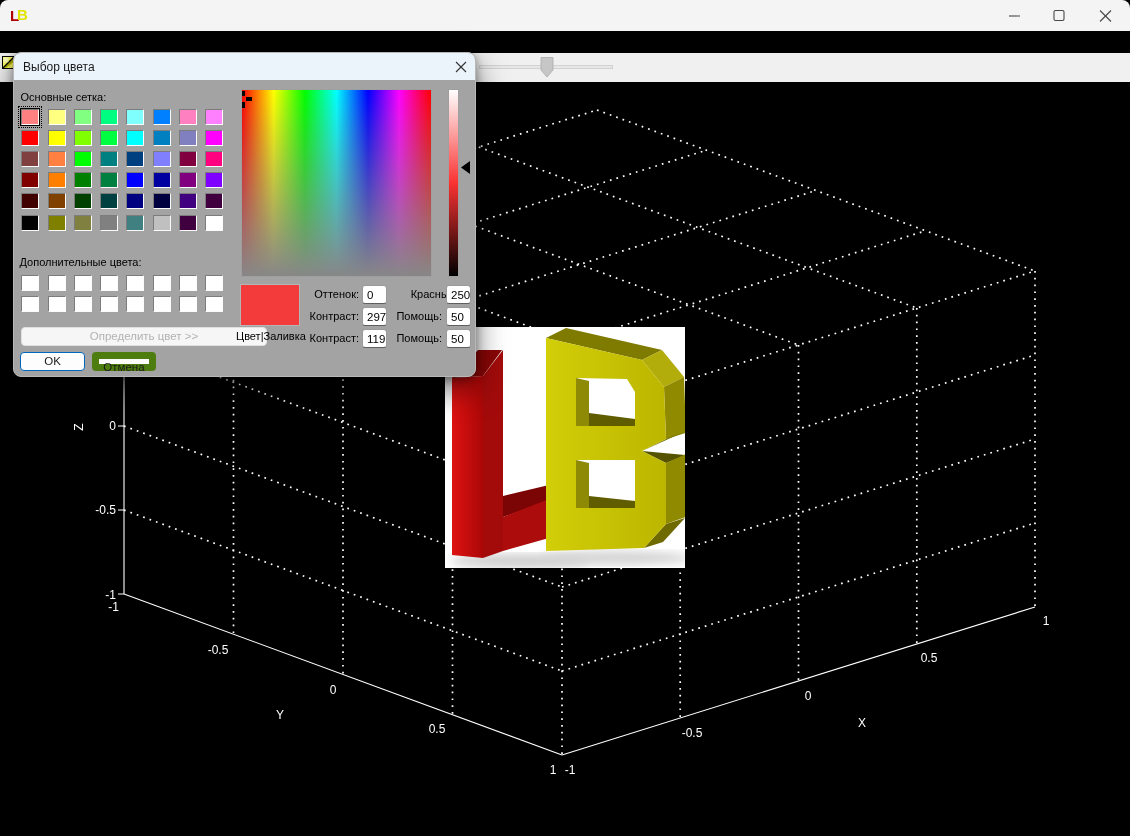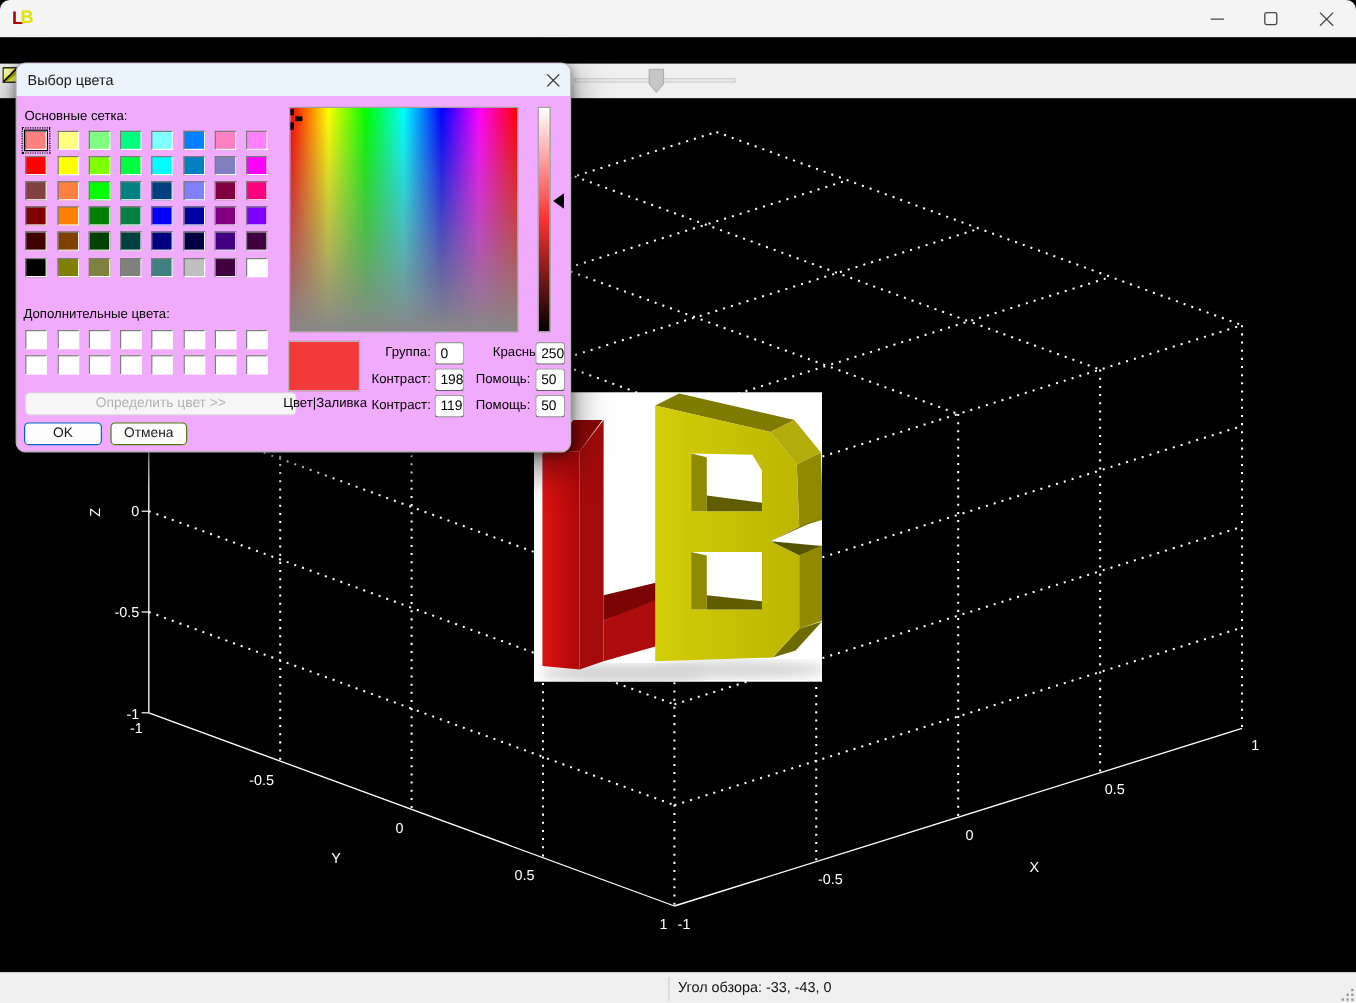--- a/index.html
+++ b/index.html
@@ -5,27 +5,27 @@
 html,body{width:1130px;height:836px;background:#000;font-family:"Liberation Sans",sans-serif;overflow:hidden}
 .abs{position:absolute}
 #win{position:absolute;left:0;top:0;width:1130px;height:836px;background:#000;border-radius:8px 8px 0 0;overflow:hidden}
 #titlebar{position:absolute;left:0;top:0;width:1130px;height:31px;background:#f4f4f4}
 #menubar{position:absolute;left:0;top:31px;width:1130px;height:22px;background:#f6f6f6;border-bottom:1px solid #e2e2e2}
 .mi{position:absolute;top:2px;font-size:12px;letter-spacing:-0.2px;color:#2b2b2b;white-space:nowrap}
 #toolbar{position:absolute;left:0;top:53px;width:1130px;height:29px;background:#f0f0f0}
 #plot{position:absolute;left:0;top:82px;width:1130px;height:728px;background:#000}
 #statusbar{position:absolute;left:0;top:810px;width:1130px;height:26px;background:#f0f0f0;border-top:1px solid #d4d4d4}
 #lbimg{position:absolute;left:445px;top:245px;width:240px;height:241px;background:#fff}
-#dialog{position:absolute;left:13px;top:52px;width:463px;height:325px;background:#f0abfc;border:1px solid #b8b8b8;border-radius:8px;box-shadow:0 12px 30px rgba(0,0,0,.55), 0 2px 8px rgba(0,0,0,.35)}
+#dialog{position:absolute;left:13px;top:52px;width:463px;height:325px;background:#a3a3a3;border:1px solid #b8b8b8;border-radius:8px;box-shadow:0 12px 30px rgba(0,0,0,.55), 0 2px 8px rgba(0,0,0,.35)}
 .sw{position:absolute;width:18px;height:16px;border-style:solid;border-width:1px;border-color:#7c7c7c #fbfbfb #fbfbfb #7c7c7c}
 .csw{position:absolute;width:18px;height:16px;border-style:solid;border-width:1px;border-color:#7c7c7c #fbfbfb #fbfbfb #7c7c7c;background:#fff}
 .lbl{position:absolute;font-size:11px;color:#000;white-space:nowrap}
 .rlbl{position:absolute;font-size:11px;color:#000;white-space:nowrap;text-align:right}
 .ebox{position:absolute;width:25px;height:19px;background:#fff;border:1px solid #9a9a9a;border-bottom:1px solid #5f5f5f;border-radius:3px;font-size:11.5px;color:#000;padding:2.5px 0 0 4px}
-.btn{position:absolute;background:#fdfdfd;border:1px solid #4d7c0f;border-radius:4px;font-size:11.5px;color:#1a1a1a;text-align:center}
+.btn{position:absolute;background:#fdfdfd;border:7px solid #4d7c0f;border-radius:4px;font-size:11.5px;color:#1a1a1a;text-align:center}
 </style></head>
 <body>
 <div id="win">
   <div id="titlebar">
     <div class="abs" style="left:10px;top:7px;width:17px;height:17px;font-weight:bold;font-size:15px;line-height:17px;">
       <span style="position:absolute;left:0;top:0;color:#b00000;">L</span>
         <span style="position:absolute;left:7px;top:-1px;color:#e3e300;">B</span>
     </div>
     <svg class="abs" style="left:1005px;top:5px" width="120" height="22" viewBox="0 0 120 22">
       <line x1="4" y1="11" x2="15" y2="11" stroke="#474747" stroke-width="1.1"></line>
@@ -153,34 +153,20 @@
         <polygon points="131,51 182,52 190,65 190,99 131,99" fill="#fff"></polygon>
         <polygon points="131,51 144,54 144,99 131,99" fill="#8e8a05"></polygon>
         <polygon points="144,86 190,92 190,99 144,99" fill="#5f5d00"></polygon>
         <polygon points="131,133 190,133 190,181 131,181" fill="#fff"></polygon>
         <polygon points="131,133 144,136 144,181 131,181" fill="#8e8a05"></polygon>
         <polygon points="144,169 190,174 190,181 144,181" fill="#5f5d00"></polygon>
       </svg>
     </div>
   </div>
 
-  <div id="statusbar">
-    <div class="abs" style="left:557px;top:3px;width:1px;height:20px;background:#d0d0d0"></div>
-    <div class="abs" style="left:565px;top:5px;font-size:12px;color:#111">Угол обзора: -33, -43, 0</div>
-    <svg class="abs" style="left:1117px;top:12px" width="12" height="12">
-        <g fill="#9a9a9a">
-      <rect x="9" y="1" width="2" height="2"></rect>
-          <rect x="5" y="5" width="2" height="2"></rect>
-          <rect x="9" y="5" width="2" height="2"></rect>
-          <rect x="1" y="9" width="2" height="2"></rect>
-          <rect x="5" y="9" width="2" height="2"></rect>
-          <rect x="9" y="9" width="2" height="2"></rect>
-    </g>
-      </svg>
-  </div>
 </div>
 
 <div id="dialog">
   <div class="abs" style="left:0;top:0;width:461px;height:27px;background:#ebf3fb;border-radius:7px 7px 0 0"></div>
   <div class="abs" style="left:9px;top:7px;font-size:12px;color:#1a1a1a">Выбор цвета</div>
   <svg class="abs" style="left:440px;top:7px" width="14" height="14" viewBox="0 0 14 14">
     <line x1="2" y1="2" x2="12" y2="12" stroke="#333" stroke-width="1.1"></line>
     <line x1="12" y1="2" x2="2" y2="12" stroke="#333" stroke-width="1.1"></line>
   </svg>
 
@@ -248,42 +234,42 @@
       <div class="csw" style="left:7.3px;top:243.3px"></div>
       <div class="csw" style="left:33.55px;top:243.3px"></div>
       <div class="csw" style="left:59.8px;top:243.3px"></div>
       <div class="csw" style="left:86.05px;top:243.3px"></div>
       <div class="csw" style="left:112.3px;top:243.3px"></div>
       <div class="csw" style="left:138.55px;top:243.3px"></div>
       <div class="csw" style="left:164.8px;top:243.3px"></div>
       <div class="csw" style="left:191.05px;top:243.3px"></div>
     </div>
 
-  <div class="btn" style="left:7px;top:274px;width:226px;height:19px;background:#f6f6f6;border:1px solid #e0e0e0;color:#b2b2b2;line-height:17px">Определить цвет &gt;&gt;</div>
+  <div class="btn" style="left:7px;top:274px;width:246px;height:19px;background:#f6f6f6;border:1px solid #e0e0e0;color:#b2b2b2;line-height:17px">Определить цвет &gt;&gt;</div>
   <div class="btn" style="left:6px;top:299px;width:65px;height:19px;border:1px solid #0067c0;line-height:17px">OK</div>
   <div class="btn" style="left:78px;top:299px;width:64px;height:19px;line-height:17px">Отмена</div>
 
   <div class="abs" style="left:227px;top:36px;width:191px;height:188px;border:1px solid #9f9f9f;background:linear-gradient(to bottom, rgba(135,135,135,0), rgba(135,135,135,1)),linear-gradient(to right,#f00 0%,#ff0 16.7%,#0f0 33.3%,#0ff 50%,#00f 66.7%,#f0f 83.3%,#f00 100%)"></div>
   <div class="abs" style="left:228px;top:38px;width:3px;height:5px;background:#000"></div>
   <div class="abs" style="left:228px;top:48.5px;width:3px;height:6px;background:#000"></div>
   <div class="abs" style="left:232px;top:44px;width:6px;height:3.5px;background:#000"></div>
 
   <div class="abs" style="left:434px;top:36px;width:11px;height:188px;border:1px solid #9f9f9f;background:linear-gradient(to bottom,#fff 0%,#fa3232 50%,#000 100%)"></div>
   <svg class="abs" style="left:447px;top:108px" width="9" height="13" viewBox="0 0 9 13">
       <polygon points="0,6.5 9,0 9,13" fill="#000"></polygon>
     </svg>
 
   <div class="abs" style="left:226px;top:231px;width:60px;height:42px;background:#f43b3b;border:1px solid #b5b5b5"></div>
   <div class="lbl" style="left:222px;top:277px">Цвет|Заливка</div>
 
-  <div class="rlbl" style="left:245px;top:235px;width:100px">Группа:</div>
+  <div class="rlbl" style="left:245px;top:235px;width:100px">Оттенок:</div>
   <div class="rlbl" style="left:245px;top:257px;width:100px">Контраст:</div>
   <div class="rlbl" style="left:245px;top:279px;width:100px">Контраст:</div>
   <div class="ebox" style="left:348px;top:232px">0</div>
-  <div class="ebox" style="left:348px;top:254px">198</div>
+  <div class="ebox" style="left:348px;top:254px">297</div>
   <div class="ebox" style="left:348px;top:276px">119</div>
   <div class="rlbl" style="left:344px;top:235px;width:100px">Красный:</div>
   <div class="rlbl" style="left:328px;top:257px;width:100px">Помощь:</div>
   <div class="rlbl" style="left:328px;top:279px;width:100px">Помощь:</div>
   <div class="ebox" style="left:432px;top:232px">250</div>
   <div class="ebox" style="left:432px;top:254px">50</div>
   <div class="ebox" style="left:432px;top:276px">50</div>
 
 </div>
 

